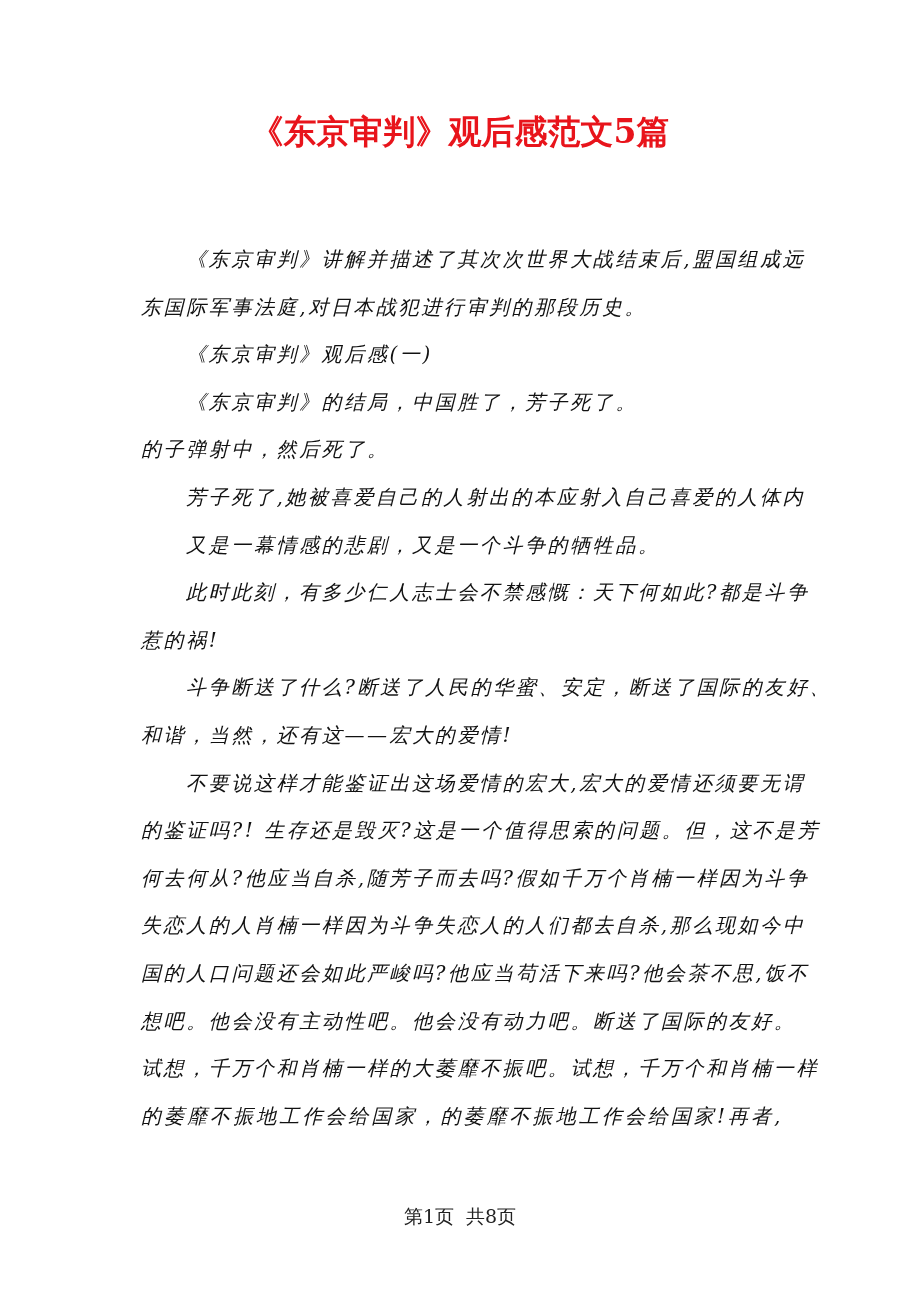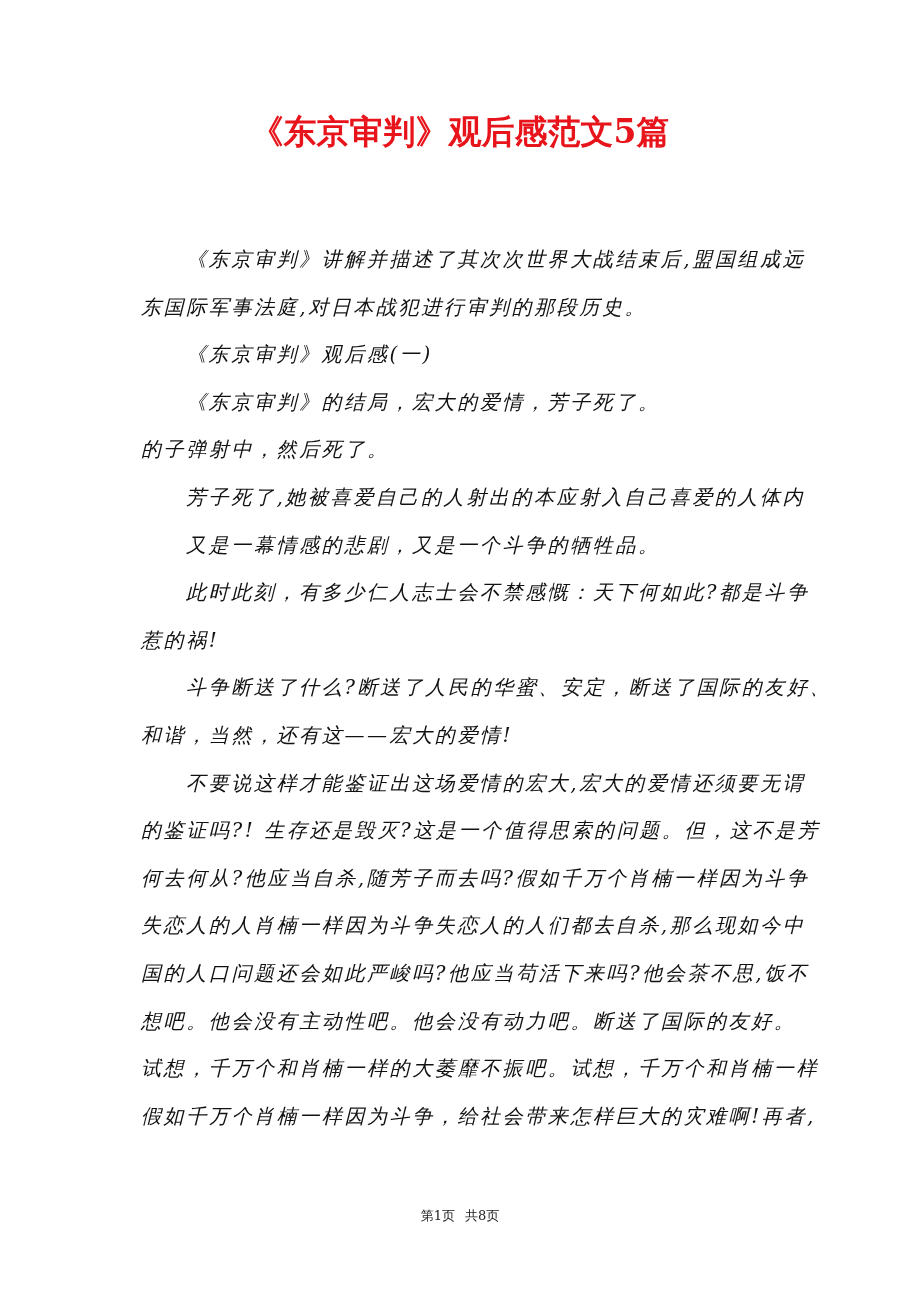--- a/index.html
+++ b/index.html
@@ -55,59 +55,59 @@
     }
     .line.indent {
       padding-left: 45px;
     }
     .footer {
       position: absolute;
       left: 0;
       top: 1206px;
       width: 920px;
       text-align: center;
-      font-size: 13px;
+      font-size: 19px;
       line-height: 20px;
       color: #222222;
       word-spacing: 6px;
     }
   </style>
 </head>
 <body>
 
 <div class="page">
   <div class="title">《东京审判》观后感范文5篇</div>
 
   <div class="body-text">
 
     <div class="line indent">《东京审判》讲解并描述了其次次世界大战结束后,盟国组成远</div>
     <div class="line last">东国际军事法庭,对日本战犯进行审判的那段历史。</div>
 
     <div class="line indent last">《东京审判》观后感(一)</div>
 
-    <div class="line indent last">《东京审判》的结局，宏大的爱情，芳子死了。</div>
+    <div class="line indent last">《东京审判》的结局，中国胜了，芳子死了。</div>
 
     <div class="line last">的子弹射中，然后死了。</div>
     <div class="line indent">芳子死了,她被喜爱自己的人射出的本应射入自己喜爱的人体内</div>
 
     <div class="line indent last">又是一幕情感的悲剧，又是一个斗争的牺牲品。</div>
 
     <div class="line indent">此时此刻，有多少仁人志士会不禁感慨：天下何如此?都是斗争</div>
     <div class="line last">惹的祸!</div>
 
     <div class="line indent">斗争断送了什么?断送了人民的华蜜、安定，断送了国际的友好、</div>
     <div class="line last">和谐，当然，还有这——宏大的爱情!</div>
 
     <div class="line indent">不要说这样才能鉴证出这场爱情的宏大,宏大的爱情还须要无谓</div>
     <div class="line">的鉴证吗?!  生存还是毁灭?这是一个值得思索的问题。但，这不是芳</div>
     <div class="line">何去何从?他应当自杀,随芳子而去吗?假如千万个肖楠一样因为斗争</div>
     <div class="line">失恋人的人肖楠一样因为斗争失恋人的人们都去自杀,那么现如今中</div>
     <div class="line">国的人口问题还会如此严峻吗?他应当苟活下来吗?他会茶不思,饭不</div>
     <div class="line">想吧。他会没有主动性吧。他会没有动力吧。断送了国际的友好。</div>
     <div class="line">试想，千万个和肖楠一样的大萎靡不振吧。试想，千万个和肖楠一样</div>
-    <div class="line">假如千万个肖楠一样因为斗争，给社会带来怎样巨大的灾难啊!再者,</div>
+    <div class="line">的萎靡不振地工作会给国家，的萎靡不振地工作会给国家!再者,</div>
   </div>
 
   <div class="footer">
     <span>第1页</span>
     <span>共8页</span>
   </div>
 </div>
 
 </body></html>

